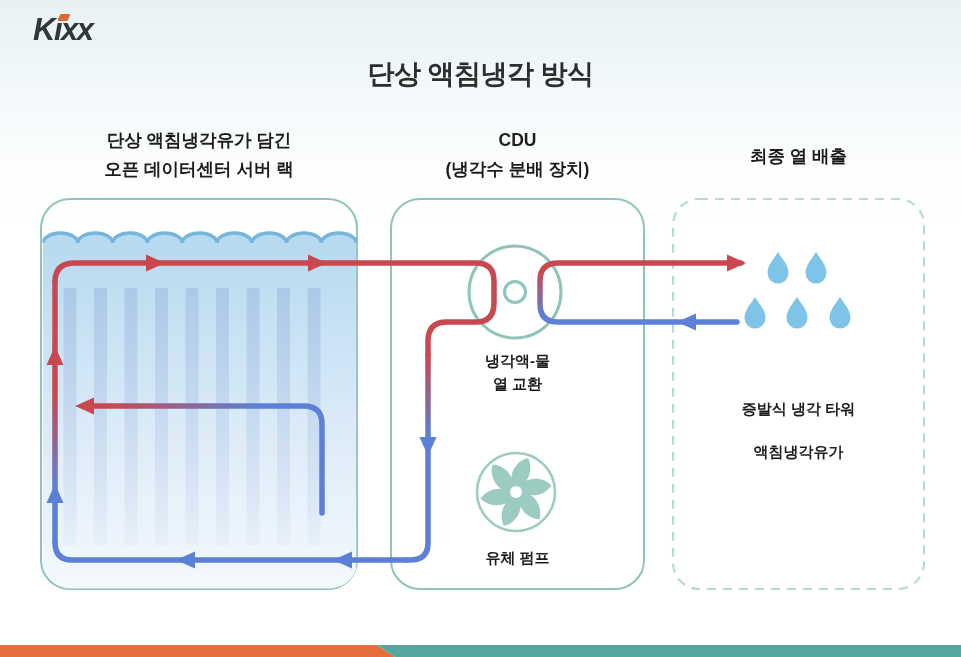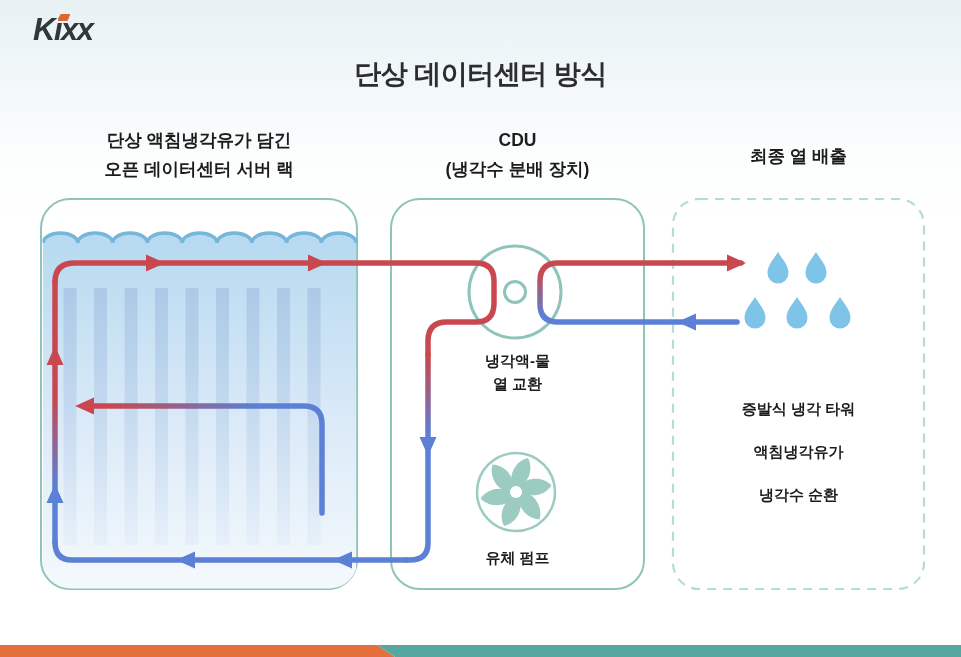--- a/index.html
+++ b/index.html
@@ -45,39 +45,38 @@
 </head>
 <body>
 
 <div class="page">
 
   <div class="logo-wrap">
     <span class="logo-text">Kixx</span>
     <span class="logo-accent"></span>
   </div>
 
-  <div class="title">단상 데이터센터 방식</div>
+  <div class="title">단상 액침냉각 방식</div>
 
   <div class="col-header" id="hdr-tank">단상 액침냉각유가 담긴
 오픈 데이터센터 서버 랙</div>
   <div class="col-header" id="hdr-cdu">CDU
 (냉각수 분배 장치)</div>
   <div class="col-header" id="hdr-out">최종 열 배출</div>
 
   <div class="box" id="tank-box"></div>
   <div class="box" id="cdu-box"></div>
   <div class="box" id="out-box"></div>
 
   <div class="diagram-label" id="lbl-pump">유체 펌프</div>
   <div class="diagram-label" id="lbl-hx">냉각액-물
 열 교환</div>
 
   <div class="out-item" id="out-item-0">증발식 냉각 타워</div>
   <div class="out-item" id="out-item-1">액침냉각유가</div>
-  <div class="out-item" id="out-item-2">냉각수 순환</div>
 
   <svg class="overlay" width="961" height="657" viewBox="0 0 961 657">
     <defs>
       <clipPath id="tankClip">
           <rect x="42.5" y="199.5" width="315" height="389" rx="28"></rect>
         </clipPath>
       <linearGradient id="liquidGrad" x1="0" y1="243" x2="0" y2="588" gradientUnits="userSpaceOnUse">
         <stop offset="0" stop-color="#b7daf0"></stop>
           <stop offset="0.55" stop-color="#ddebf8"></stop>
           <stop offset="1" stop-color="#f4f9fd"></stop>

